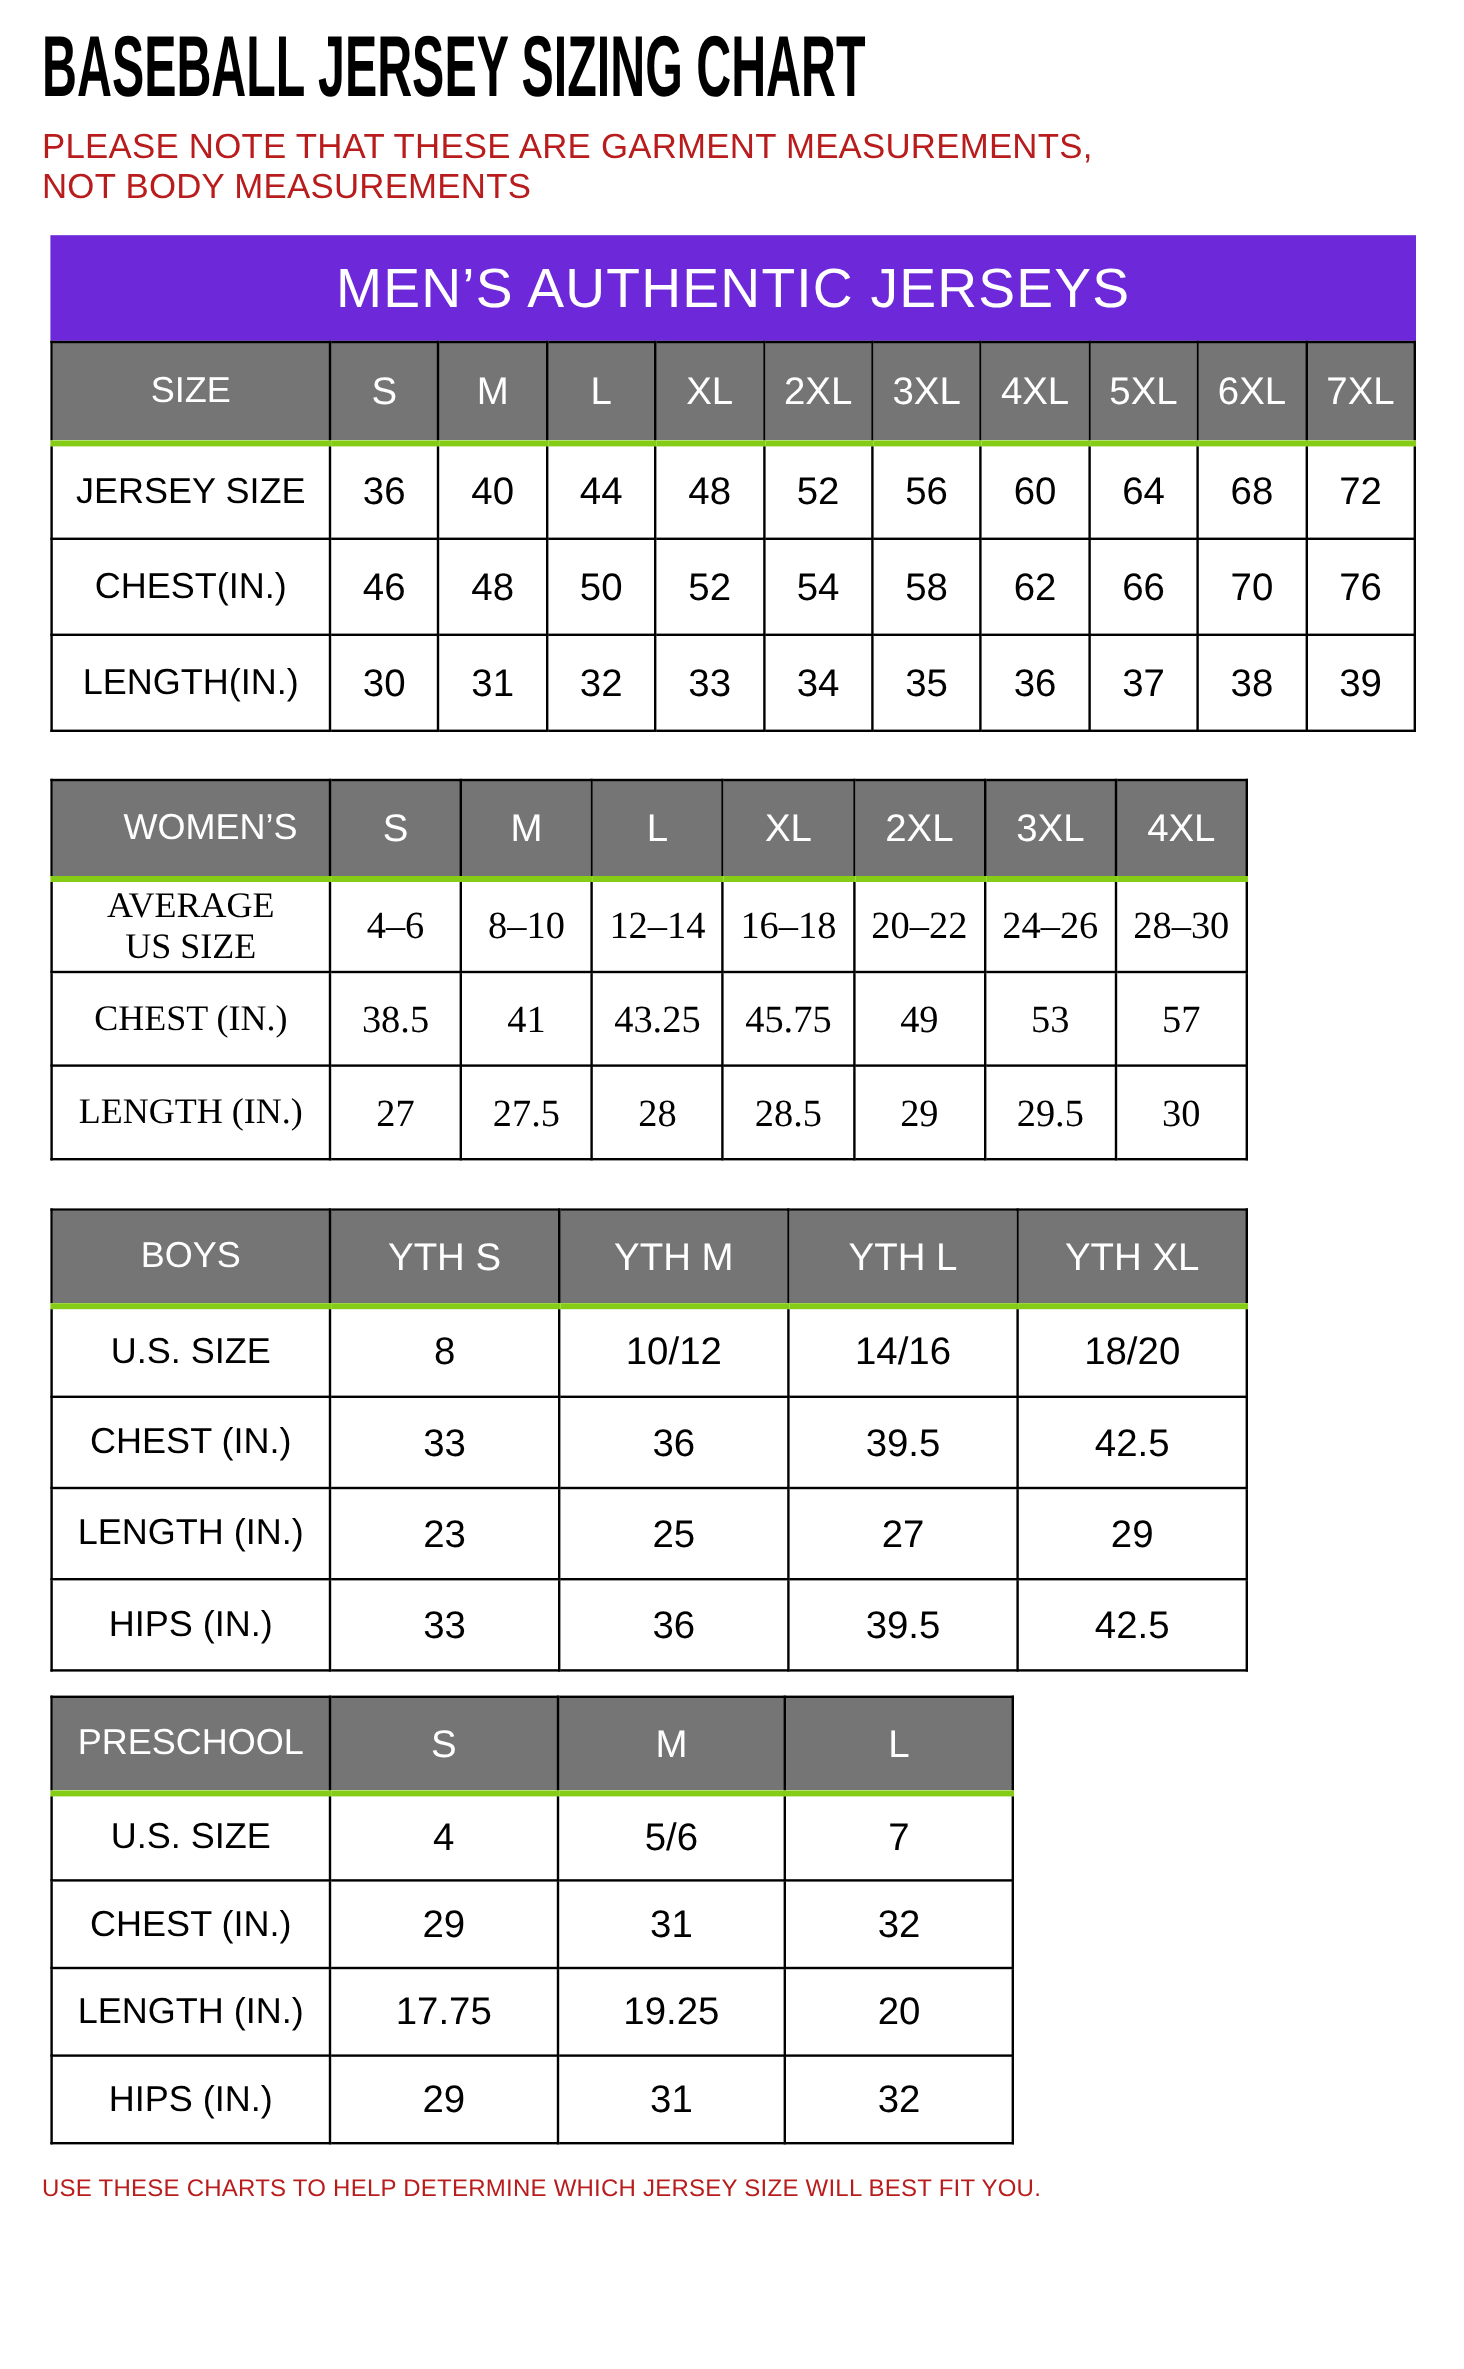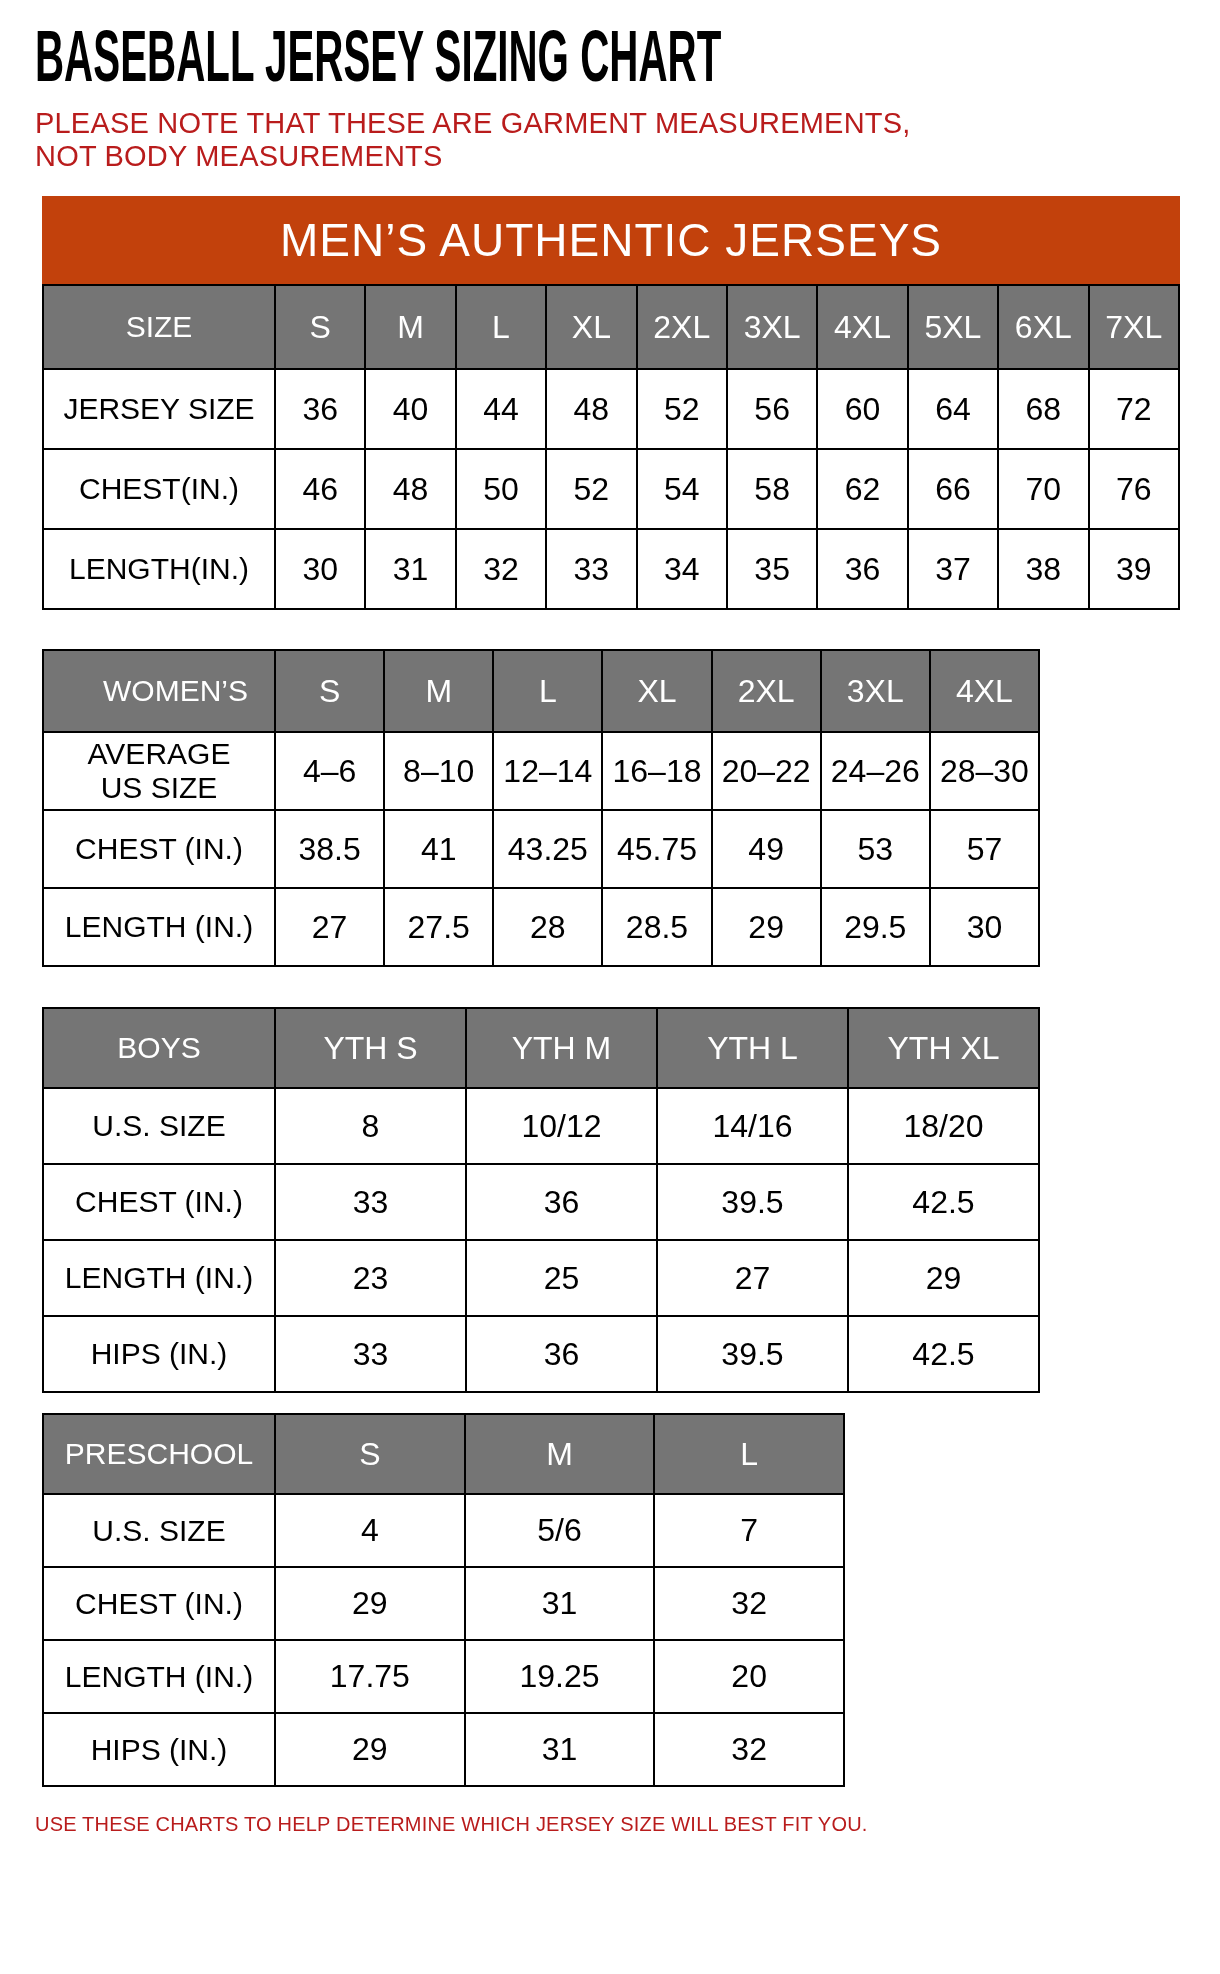--- a/index.html
+++ b/index.html
@@ -18,46 +18,46 @@
     display:inline-block; transform:scaleX(0.56); transform-origin:left center;
   }
   .note{
     margin:20px 0 0 35px; max-width:940px;
     font-size:29px; line-height:1.12; letter-spacing:0.2px;
   }
   .red{ color:#b91c1c; }
   .tables{ margin-left:42px; }
   .banner{
     width:1138px; height:88px; margin-top:24px;
-    background:#c2410c; color:#fff;
+    background:#6d28d9; color:#fff;
     display:flex; align-items:center; justify-content:center;
     font-size:46px; letter-spacing:1px;
   }
   table.tbl{
     border-collapse:collapse; table-layout:fixed;
     font-size:32px;
   }
   table.tbl th, table.tbl td{
     border:2px solid #000; text-align:center; vertical-align:middle;
     font-weight:normal; padding:0 2px; overflow:hidden;
   }
   table.tbl thead th{
-    background:#757575; color:#fff; border-bottom:1px solid #84cc16;
+    background:#757575; color:#fff; border-bottom:5px solid #84cc16;
   }
   table.tbl td:first-child, table.tbl th:first-child{ font-size:30px; }
   
   .tbl-mens{ width:1138px; }
   .tbl-mens th:first-child{ width:232px; }
   .tbl-mens thead th{ background:#fff; color:#000; border-bottom:2px solid #000; height:84px; }
   .tbl-mens td{ height:80px; }
   
   .tbl-womens{ width:998px; margin-top:39px; }
   .tbl-womens th:first-child{ width:232px;padding-left:35px; }
   .tbl-womens thead th{ height:82px; }
-  .tbl-womens td{ height:78px; }
+  .tbl-womens td{ height:78px;font-family:Liberation Serif, serif; }
   
   .tbl-boys{ width:998px; margin-top:40px;padding-left:48px; }
   .tbl-boys th:first-child{ width:232px; }
   .tbl-boys thead th{ height:80px; }
   .tbl-boys td{ height:76px; }
   
   .tbl-preschool{ width:803px; margin-top:20px; }
   .tbl-preschool th:first-child{ width:232px; }
   .tbl-preschool thead th{ height:80px; }
   .tbl-preschool td{ height:73px; }

